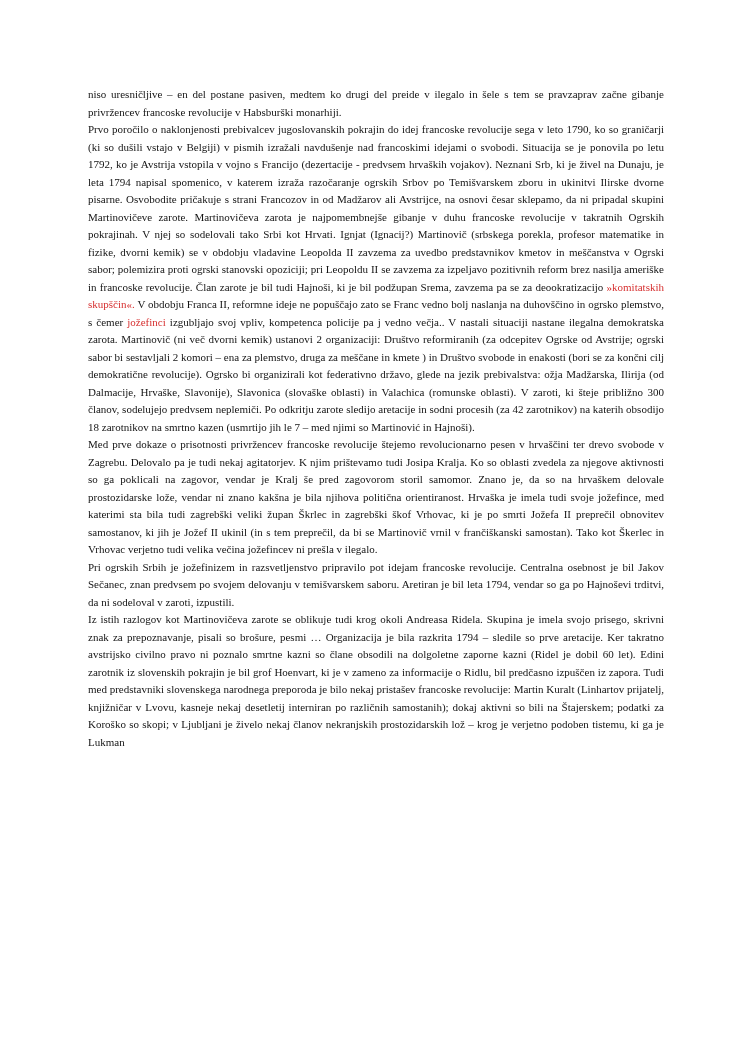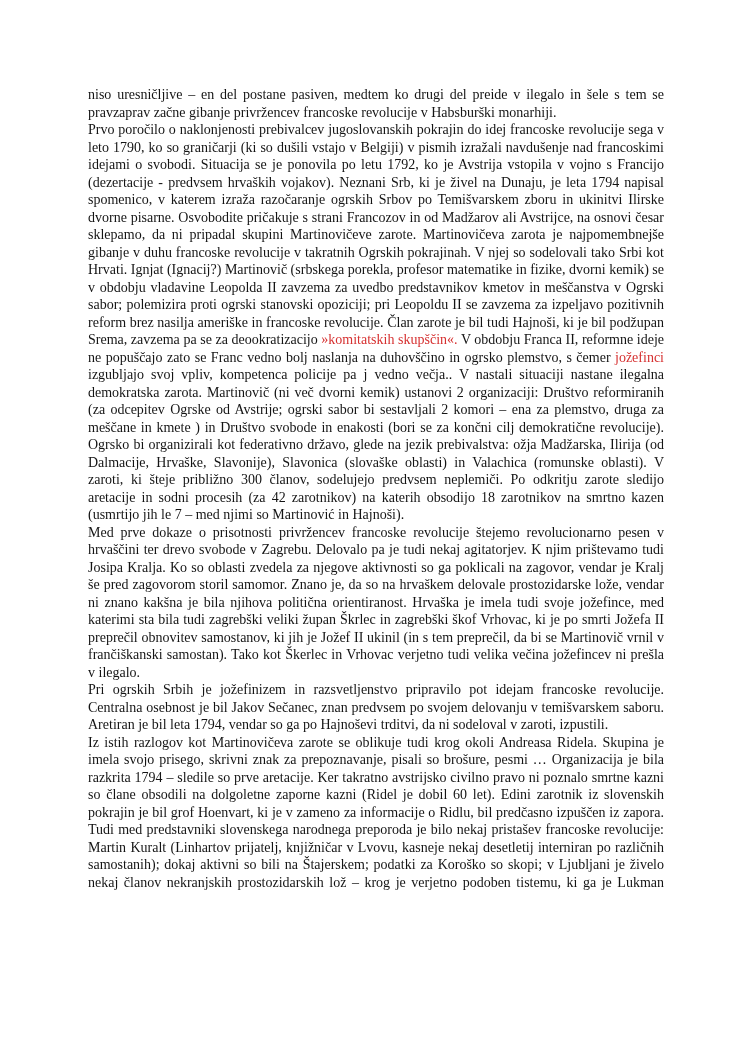--- a/index.html
+++ b/index.html
@@ -17,21 +17,21 @@
     position: absolute;
     inset: 0;
     background: #ffffff;
   }
   .text-block {
     position: absolute;
     left: 88px;
     top: 86px;
     width: 576px;
     font-family: "Liberation Serif", "DejaVu Serif", serif;
-    font-size: 14px;
+    font-size: 11px;
     line-height: 17.5px;
     text-align: justify;
     color: #141414;
   }
   .text-block p {
     margin: 0;
     padding: 0;
   }
   .text-block p.cutoff {
     text-align-last: justify;

